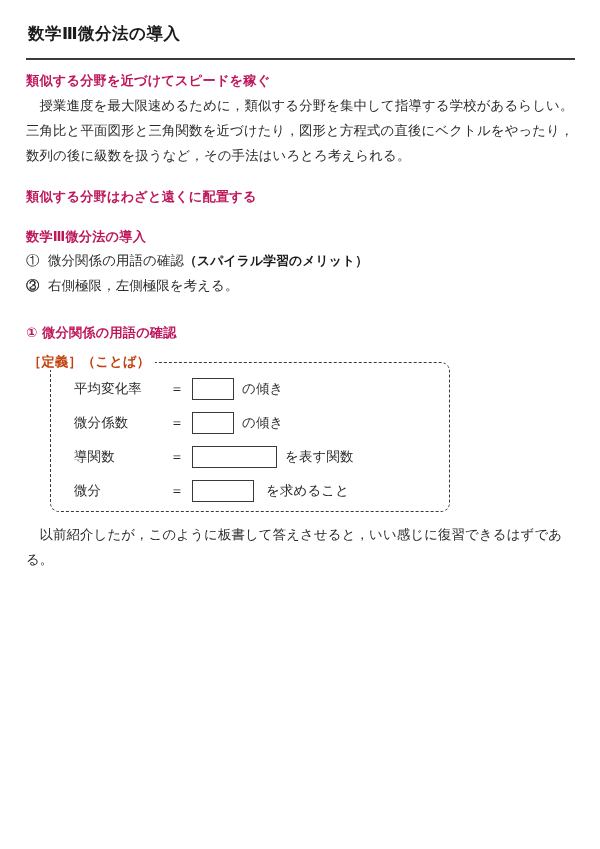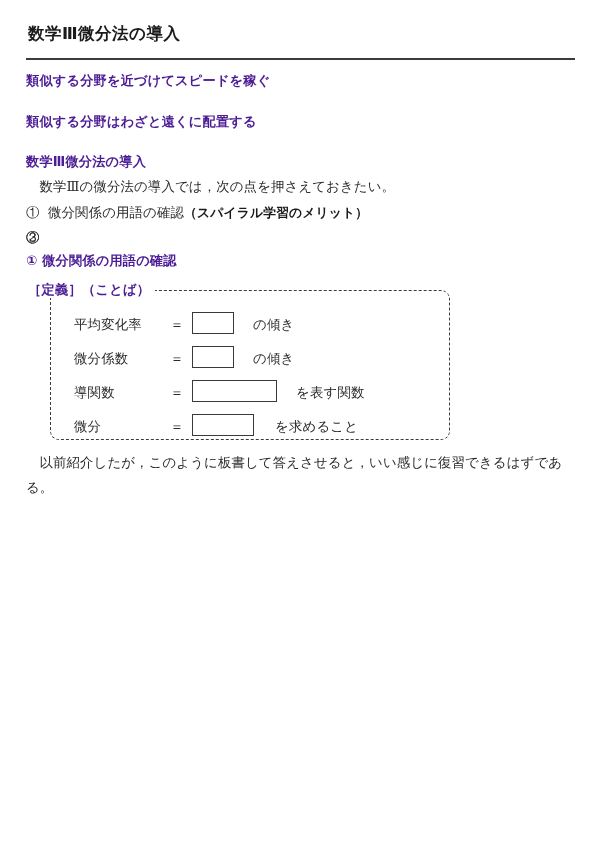--- a/index.html
+++ b/index.html
@@ -42,21 +42,21 @@
     border: 0;
     border-top: 2px solid #3b3b3b;
     width: 549px;
   }
 
   
   .heading {
     font-family: "DejaVu Sans", "Liberation Sans", sans-serif;
     font-weight: bold;
     font-size: 13.2px;
-    color: #4c1d95;
+    color: #be185d;
     letter-spacing: 0.2px;
     margin: 0 0 3px 0;
     line-height: 1.35;
   }
 
   
   p.body {
     font-size: 13.4px;
     line-height: 25px;
     margin: 0;
@@ -101,21 +101,21 @@
   .def-label {
     position: absolute;
     left: 2px;
     top: 0;
     z-index: 3;
     background: #ffffff;
     padding-right: 5px;
     font-family: "DejaVu Sans", "Liberation Sans", sans-serif;
     font-weight: bold;
     font-size: 13.2px;
-    color: #4c1d95;
+    color: #c2410c;
     letter-spacing: 0.3px;
     line-height: 16px;
   }
   .def-box {
     position: absolute;
     left: 24px;
     top: 8px;
     width: 400px;
     height: 150px;
     border: 1.6px dashed #3a3a3a;
@@ -123,21 +123,21 @@
     box-sizing: border-box;
   }
   .def-rows {
     position: absolute;
     left: 48px;
     top: 18px;
     z-index: 2;
   }
   .def-row {
     display: flex;
-    align-items: flex-end;
+    align-items: center;
     height: 34px;
   }
   .def-term {
     width: 88px;
     font-size: 13.4px;
     letter-spacing: 0.2px;
   }
   .def-eq {
     width: 30px;
     font-size: 13.4px;
@@ -149,53 +149,53 @@
     box-sizing: border-box;
     background: #ffffff;
   }
   .blank-w1 { width: 42px; }
   .blank-w2 { width: 42px; }
   .blank-w3 { width: 85px; }
   .blank-w4 { width: 62px; }
   .def-tail {
     font-size: 13.4px;
     letter-spacing: 0.2px;
-    margin-left: 19px;
+    margin-left: 8px;
     white-space: nowrap;
   }
-  .def-tail.spaced { margin-left: 21px; font-family: Liberation Serif, serif; }
+  .def-tail.spaced { margin-left: 12px; font-family: Liberation Serif, serif; }
 </style>
 </head>
 <body>
 
 <div class="page">
 
   <h1 class="doc-title">数学Ⅲ微分法の導入</h1>
   <hr class="title-rule">
 
   <h2 class="heading">類似する分野を近づけてスピードを稼ぐ</h2>
+  <p class="body">授業進度を最大限速めるために，類似する分野を集中して指導する学校があるらしい。三角比と平面図形と三角関数を近づけたり，図形と方程式の直後にベクトルをやったり，数列の後に級数を扱うなど，その手法はいろとろ考えられる。</p>
 
   <div class="gap-md"></div>
 
   <h2 class="heading">類似する分野はわざと遠くに配置する</h2>
 
   <div class="gap-md"></div>
 
   <h2 class="heading">数学Ⅲ微分法の導入</h2>
-  <p class="body">数学Ⅲの微分法の導入では，次の点を押さえておきたい。</p>
 
   <ul class="num-list">
     <li>
       <span class="marker">①</span><span>微分関係の用語の確認</span><span class="gothic-bold">（スパイラル学習のメリット）</span>
     </li>
     <li>
       <span class="marker">②</span>
     </li>
     <li>
-      <span class="marker">③</span>
+      <span class="marker">③</span><span>右側極限，左側極限を考える。</span>
     </li>
   </ul>
 
   <div class="gap-lg"></div>
 
   <h2 class="heading">① 微分関係の用語の確認</h2>
 
   <div class="def-wrap">
     <div class="def-label">［定義］（ことば）</div>
     <div class="def-box"></div>

